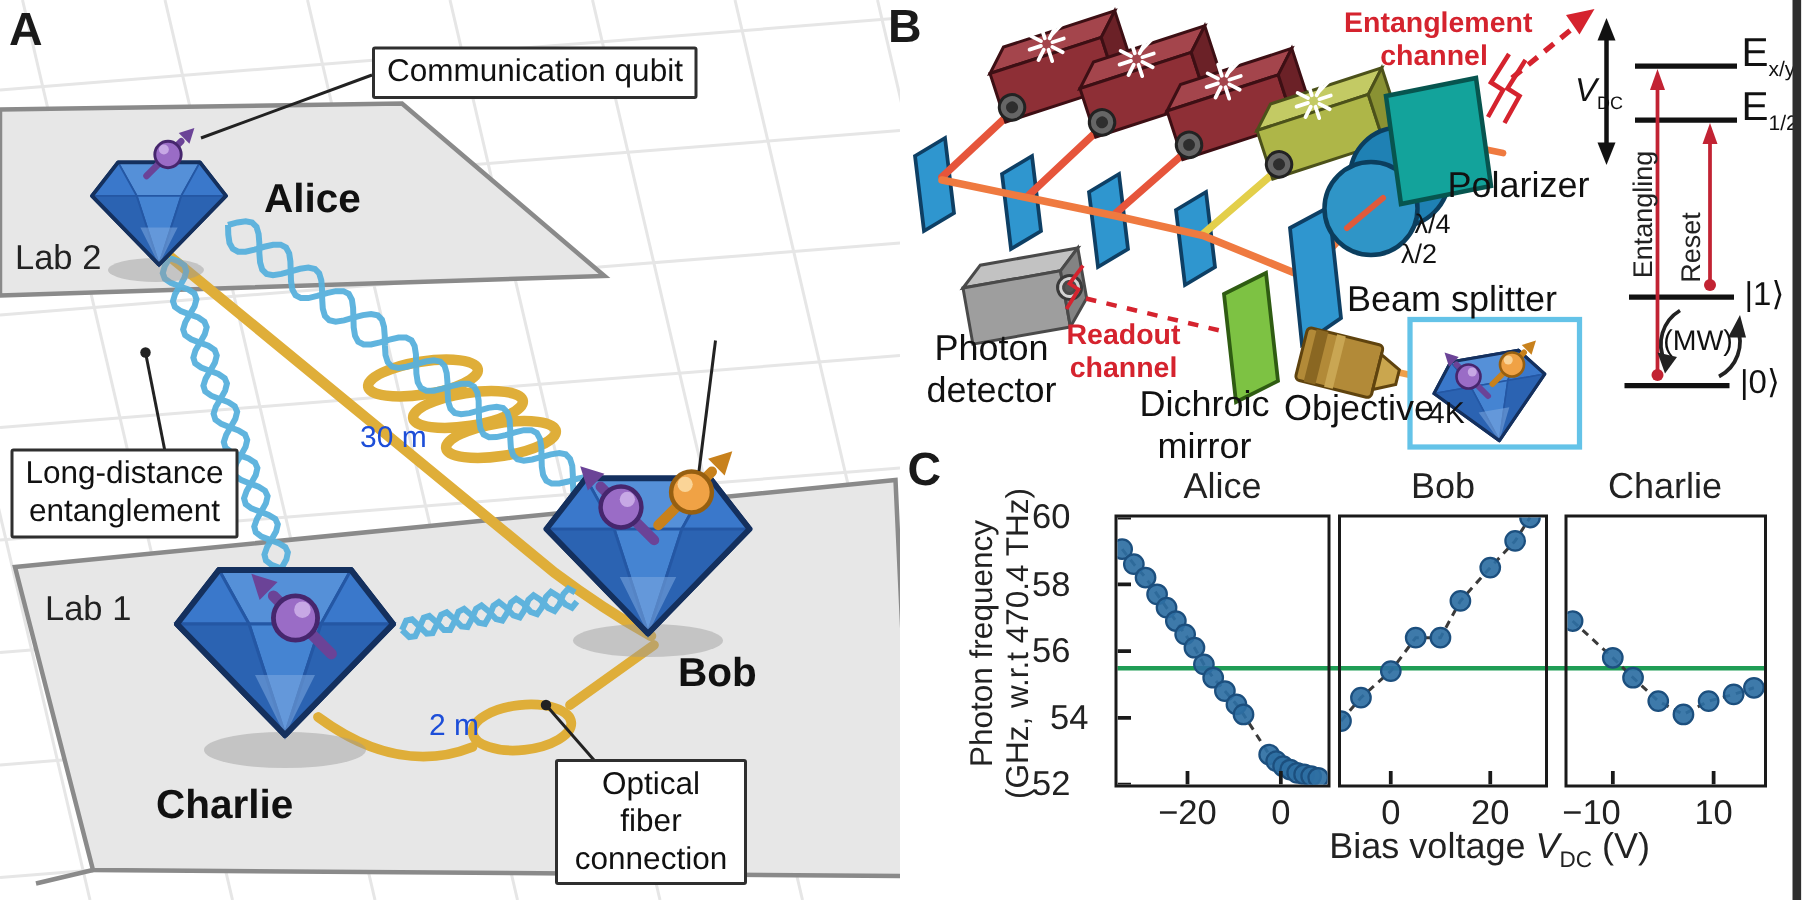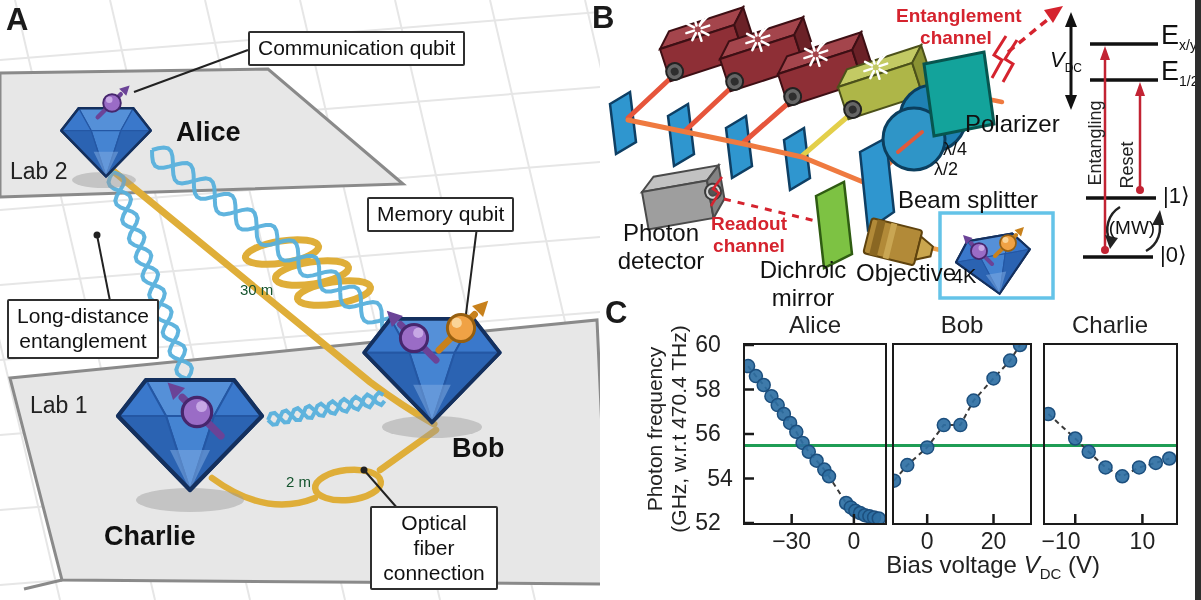--- a/index.html
+++ b/index.html
@@ -5,38 +5,38 @@
   html,body{margin:0;padding:0;background:#fff}
   .figure{position:relative;width:1201px;height:600px;background:#fff;overflow:hidden;
           font-family:"Liberation Sans",sans-serif;color:#111}
   .abs{position:absolute}
   .plabel{position:absolute;font-weight:bold;font-size:31px;color:#1a1a1a}
   .co{position:absolute;background:#fff;border:2.5px solid #2f2f2f;border-radius:2px;
       text-align:center;font-size:21px;line-height:1.18;padding:3px 8px;box-sizing:border-box;color:#111}
   .nowrap{white-space:nowrap}
   .node{position:absolute;font-weight:bold;font-size:27px;color:#111}
   .lab{position:absolute;font-size:23px;color:#222}
-  .dist{position:absolute;font-size:15px;color:#14532d}
+  .dist{position:absolute;font-size:20px;color:#1d4ed8}
   .blabel{position:absolute;font-size:24px;line-height:1.15;text-align:center;color:#111}
   .red{color:#d5232e;font-weight:bold;font-size:19px}
   .vtext{position:absolute;transform:rotate(-90deg);font-size:18px;text-align:center;color:#222;height:20px;line-height:20px}
   .esub{position:absolute;color:#111}
   .esub sub{font-size:14px}
   .right-edge{position:absolute;left:1195px;top:0;width:6px;height:600px;background:#2e2e2e}
   
   .panel-c{position:absolute;left:600px;top:295px;width:601px;height:305px}
   .subplot{position:absolute;top:47.5px;height:178px;border:2.5px solid #1a1a1a;background:transparent}
   .subplot svg{position:absolute;left:0;top:0;display:block}
   .sp-title{position:absolute;top:16px;font-size:24px;transform:translateX(-50%);color:#222}
   .ylab{position:absolute;left:-53px;top:110px;width:240px;height:48px;text-align:center;
         transform:rotate(-90deg);font-size:21px;line-height:1.12;color:#222}
   .xlab{position:absolute;left:230px;top:256px;width:270px;text-align:right;font-size:24px;color:#222}
   .xlab sub{font-size:15px}
   .xtick{position:absolute;font-size:23px;transform:translateX(-50%);color:#222}
-  .ytick{position:absolute;width:40px;text-align:center;font-size:23px;color:#222}
+  .ytick{position:absolute;width:40px;text-align:left;font-size:23px;color:#222}
   .green-line{position:absolute}
   
   .laser-red .top{fill:#a4454c}.laser-red .front{fill:#8e2f36}.laser-red .end{fill:#6b2127}
   .laser-red polygon,.laser-red rect{stroke:#3d0f14;stroke-width:2}
   .laser-green .top{fill:#c3ca64}.laser-green .front{fill:#aeb648}.laser-green .end{fill:#8a9233}
   .laser-green polygon,.laser-green rect{stroke:#4c511a;stroke-width:2}
   .mirror{fill:#2f96cf;stroke:#0e3f64;stroke-width:2.5}
   .grid line{stroke:#e6e6e6;stroke-width:2}
 </style>
 </head>
@@ -151,21 +151,20 @@
       <line x1="364" y1="470" x2="398" y2="509"></line>
     </g>
     <circle cx="97" cy="235" r="3.5" fill="#222"></circle>
     <circle cx="364" cy="470" r="3.5" fill="#222"></circle>
   </svg>
 
   <div class="plabel" style="left:6px;top:2px">A</div>
   <div class="co nowrap" style="left:248px;top:31px">Communication qubit</div>
   <div class="node" style="left:176px;top:117px">Alice</div>
   <div class="lab" style="left:10px;top:158px">Lab 2</div>
-  <div class="co nowrap" style="left:367px;top:197px">Memory qubit</div>
   <div class="dist" style="left:240px;top:281px">30 m</div>
   <div class="co" style="left:7px;top:299px;width:152px">Long-distance entanglement</div>
   <div class="lab" style="left:30px;top:392px">Lab 1</div>
   <div class="node" style="left:104px;top:521px">Charlie</div>
   <div class="node" style="left:452px;top:433px">Bob</div>
   <div class="dist" style="left:286px;top:473px">2 m</div>
   <div class="co" style="left:370px;top:506px;width:128px">Optical fiber connection</div>
 
   <svg width="601" height="300" viewBox="600 0 601 300" style="position:absolute;left:600px;top:0">
 
@@ -368,21 +367,21 @@
           <circle cx="60.5" cy="122.4" r="6.5" fill="#2e6fa3" fill-opacity="0.92" stroke="#1c4f7e" stroke-width="1.5"></circle>
           <circle cx="77.3" cy="131.3" r="6.5" fill="#2e6fa3" fill-opacity="0.92" stroke="#1c4f7e" stroke-width="1.5"></circle>
           <circle cx="94.1" cy="122.4" r="6.5" fill="#2e6fa3" fill-opacity="0.92" stroke="#1c4f7e" stroke-width="1.5"></circle>
           <circle cx="110.8" cy="117.9" r="6.5" fill="#2e6fa3" fill-opacity="0.92" stroke="#1c4f7e" stroke-width="1.5"></circle>
           <circle cx="124.3" cy="113.5" r="6.5" fill="#2e6fa3" fill-opacity="0.92" stroke="#1c4f7e" stroke-width="1.5"></circle>
           <line x1="30.230769230769234" y1="178" x2="30.230769230769234" y2="169" stroke="#1a1a1a" stroke-width="2.5"></line>
           <line x1="97.41025641025641" y1="178" x2="97.41025641025641" y2="169" stroke="#1a1a1a" stroke-width="2.5"></line>
         </svg>
       </div>
     <div class="xlab"><span>Bias voltage </span><i>V</i><sub>DC</sub><span> (V)</span></div>
-  <div class="xtick" style="left: 191.667px; top: 233px;">−30</div>
+  <div class="xtick" style="left: 191.667px; top: 233px;">−20</div>
       <div class="xtick" style="left: 253.889px; top: 233px;">0</div>
       <div class="ytick" style="left: 88px; top: 36px;">60</div>
       <div class="ytick" style="left: 88px; top: 80.5px;">58</div>
       <div class="ytick" style="left: 88px; top: 125px;">56</div>
       <div class="ytick" style="left: 100px; top: 169.5px;">54</div>
       <div class="ytick" style="left: 88px; top: 214px;">52</div>
       <div class="xtick" style="left: 327.171px; top: 233px;">0</div>
       <div class="xtick" style="left: 393.512px; top: 233px;">20</div>
       <div class="xtick" style="left: 461px; top: 233px;">−10</div>
       <div class="xtick" style="left: 542.41px; top: 233px;">10</div>

